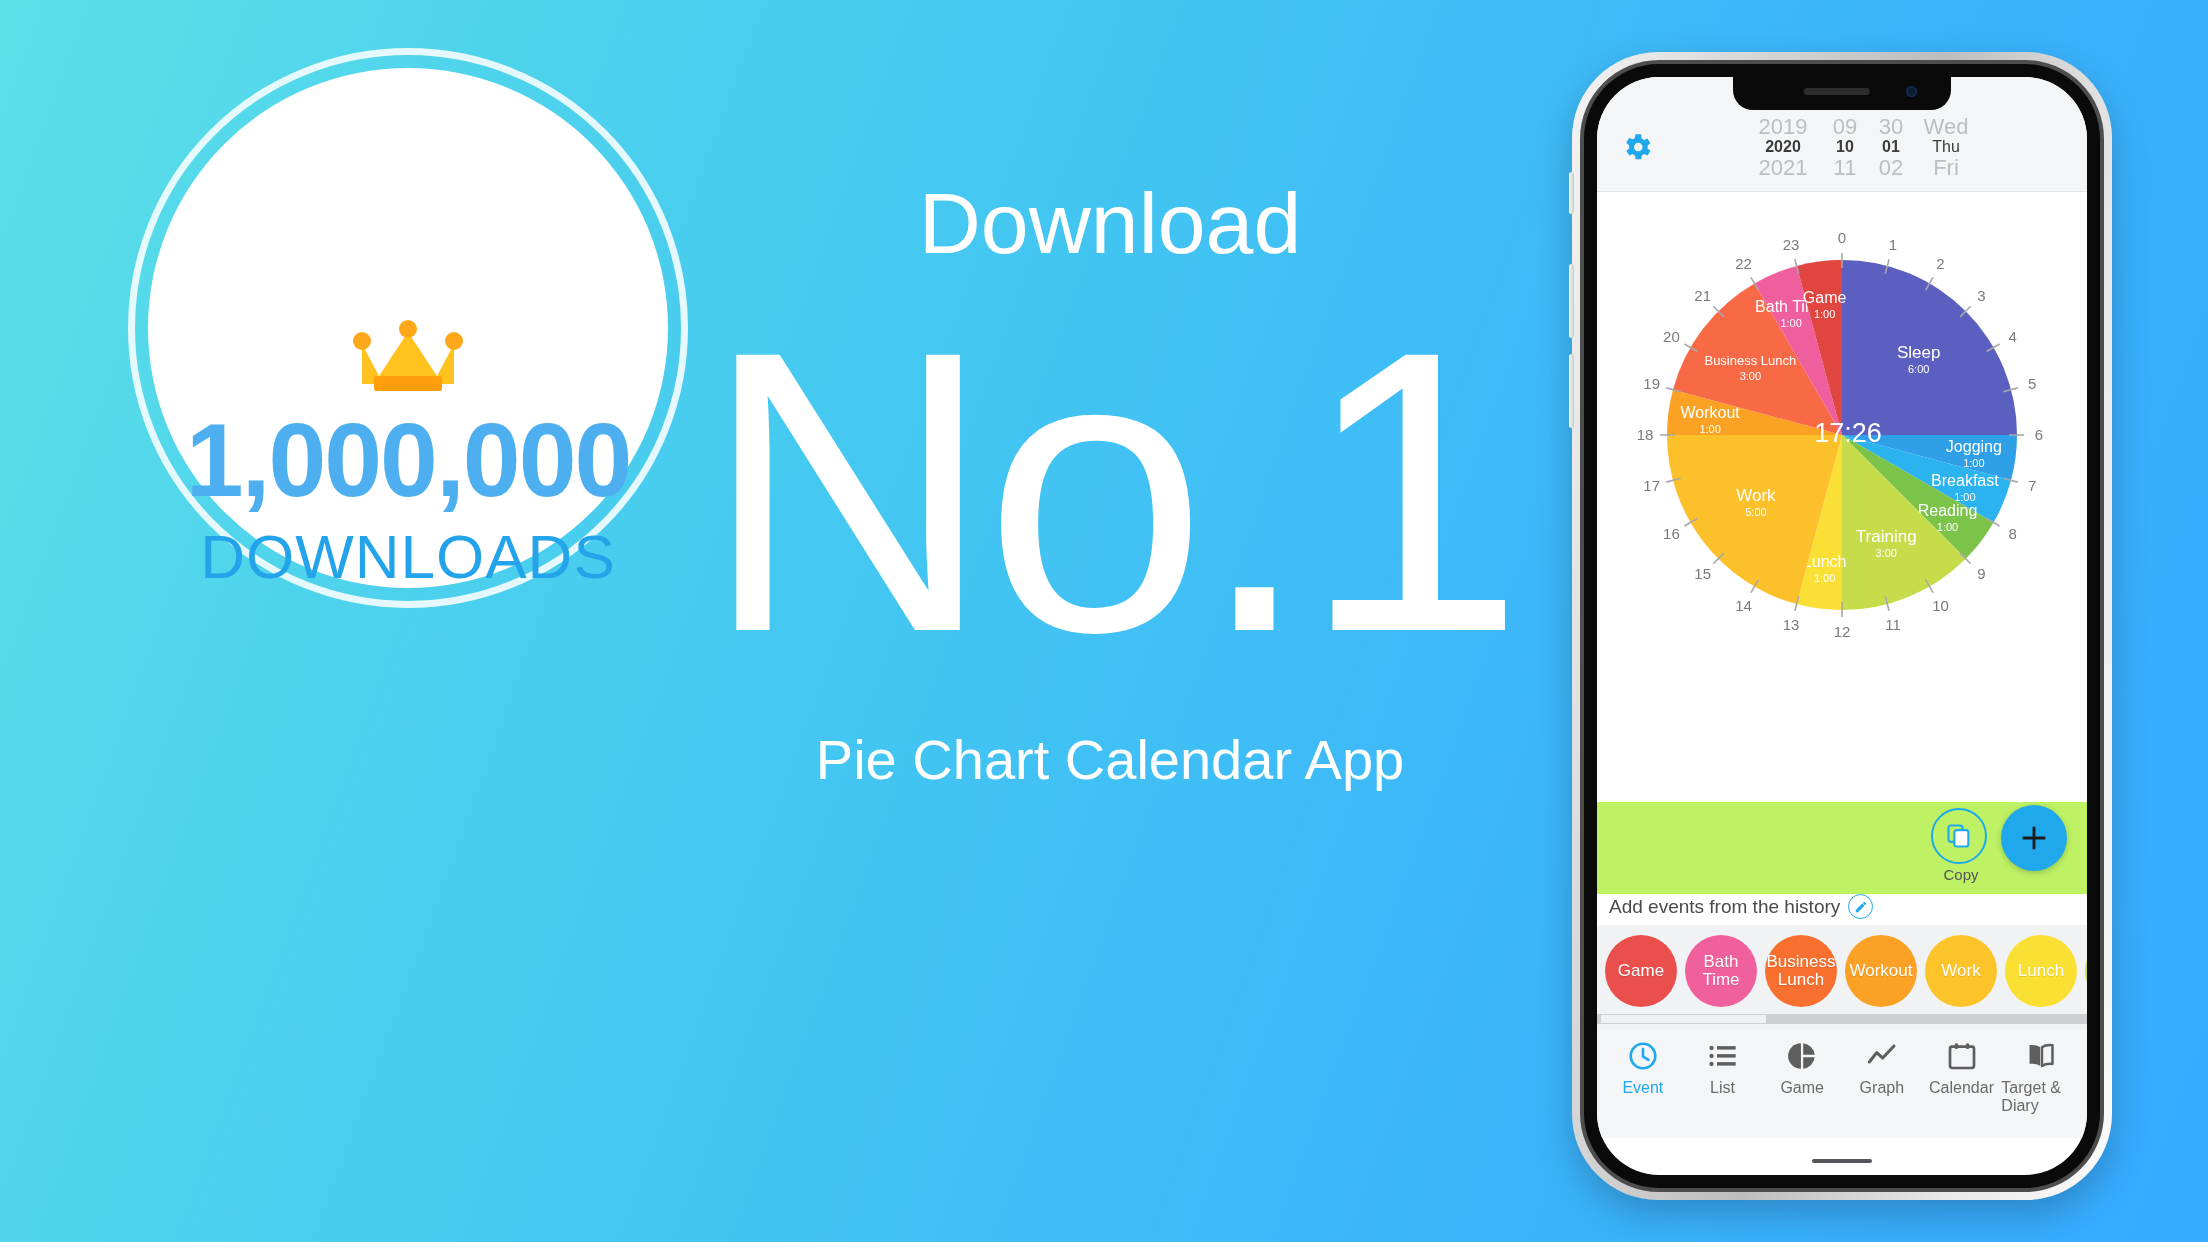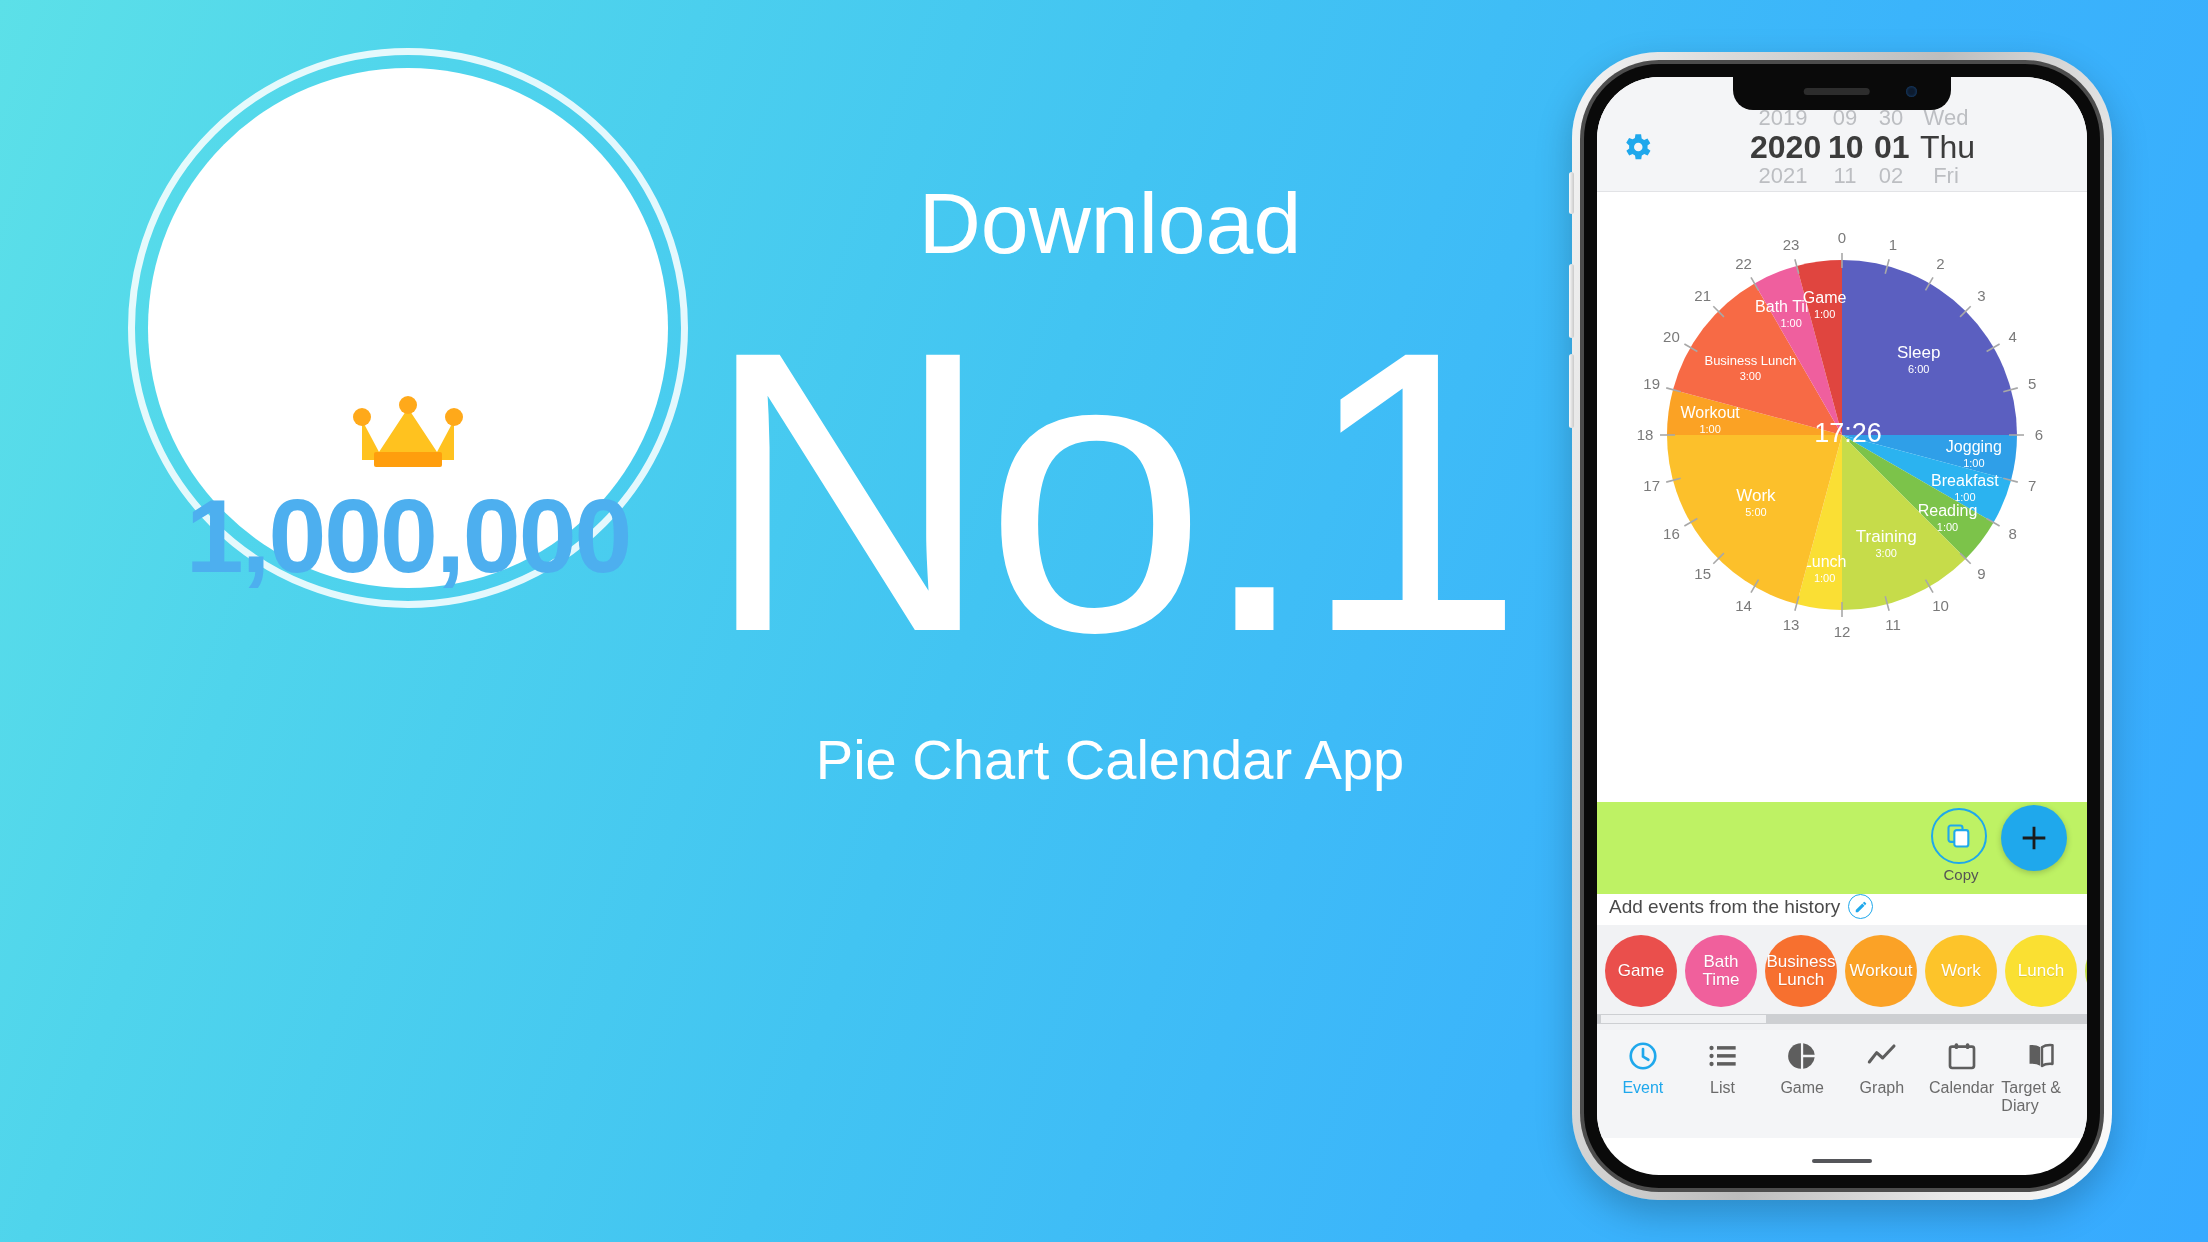--- a/index.html
+++ b/index.html
@@ -70,21 +70,21 @@
     position:relative; height:115px; background:#f4f5f7;
     border-bottom:1px solid #e2e3e6;
     display:flex; align-items:center; padding:26px 0 0 0;
   }
   #gear-btn { width:80px; display:flex; justify-content:center; align-items:center; }
   #datepicker { flex:1; display:flex; flex-direction:column; justify-content:center; padding-right:42px; }
   .dp-row { display:flex; gap:12px; justify-content:center; line-height:1.08; }
   .dp-row span { text-align:center; }
   .dp-year { width:66px; } .dp-mon { width:34px; } .dp-day { width:34px; } .dp-dow { width:52px; text-align:left; }
   .dp-dim { color:#bcbec2; font-size:22px; }
-  .dp-cur { color:#3c3c3c; font-size:32px; font-weight:bold;justify-content:center; }
+  .dp-cur { color:#3c3c3c; font-size:16px; font-weight:bold;justify-content:center; }
   .dp-cur .dp-dow { font-weight:normal; }
 
   
   #pie-area { position:relative; height:610px; background:#fff; }
   #pie-svg { position:absolute; left:50%; top:8px; transform:translateX(-50%); }
 
   
   #fab-row { position:relative; height:92px; background:#bef264; }
   #copy-btn { position:absolute; right:96px; top:6px; width:60px; text-align:center; }
   #copy-circle { width:56px; height:56px; border-radius:50%; border:2px solid #1fa8ec;
@@ -122,20 +122,21 @@
   <div id="badge-ring"></div>
   <div id="badge-disc">
     <svg id="crown" width="120" height="84" viewBox="0 0 120 84">
       <path d="M14 30 L31 62 L60 18 L89 62 L106 30 L106 70 L14 70 Z" fill="#ffc21f"></path>
       <rect x="26" y="62" width="68" height="15" rx="2" fill="#ff9e0d"></rect>
       <circle cx="14" cy="27" r="9" fill="#ffa91a"></circle>
       <circle cx="60" cy="15" r="9" fill="#ffa91a"></circle>
       <circle cx="106" cy="27" r="9" fill="#ffa91a"></circle>
     </svg>
     <div id="badge-count">1,000,000</div>
+    <div id="badge-sub">DOWNLOADS</div>
   </div>
 </div>
 
 <div id="copy">
   <div id="headline-small">Download</div>
   <div id="headline-big">No.1</div>
   <div id="tagline">Pie Chart Calendar App</div>
 </div>
 
 <div id="phone">

